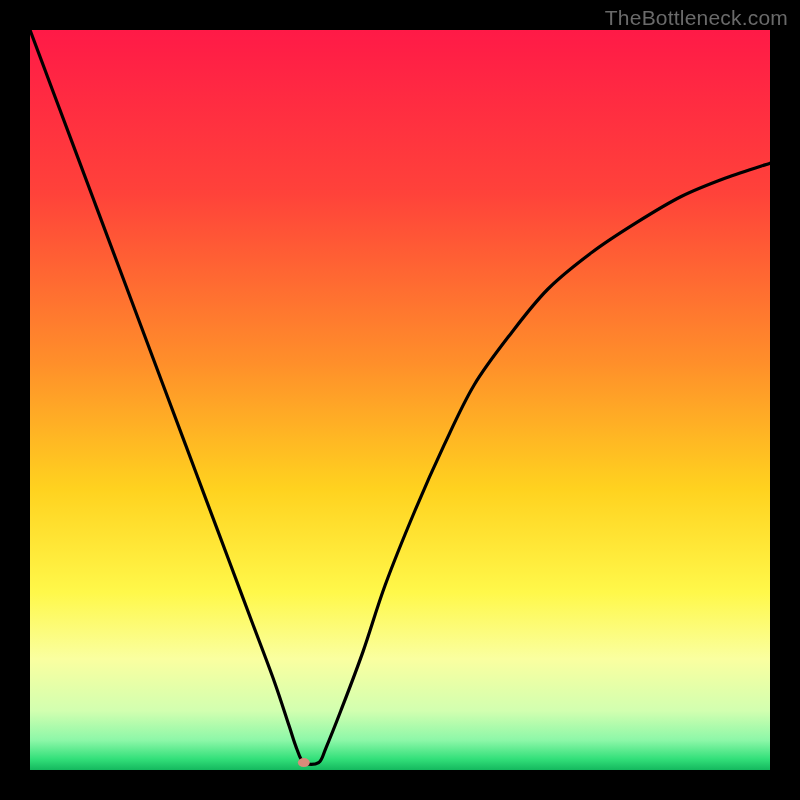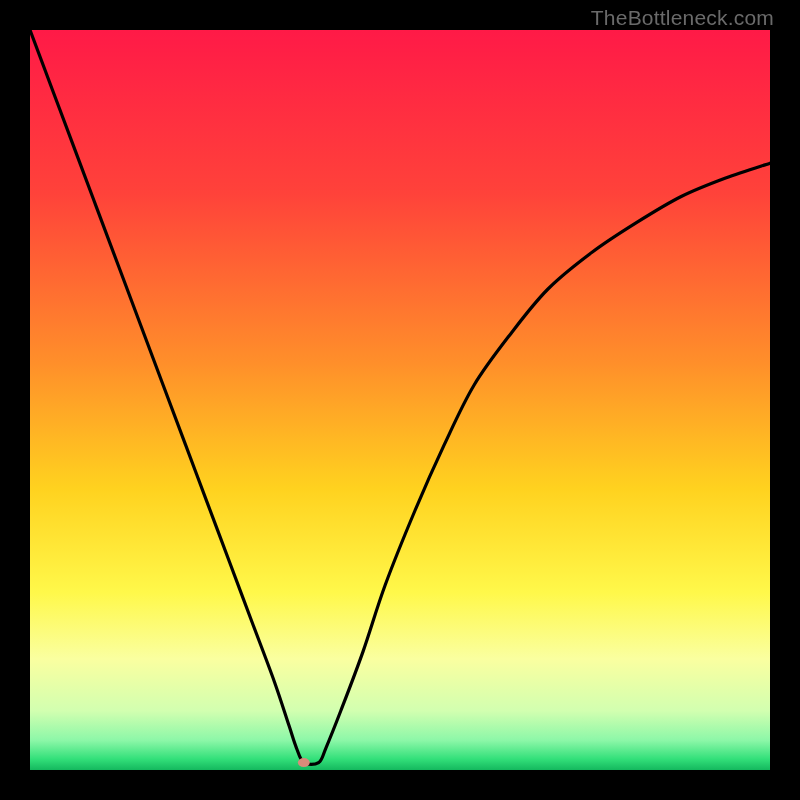--- a/index.html
+++ b/index.html
@@ -23,21 +23,21 @@
     position: absolute;
     left: 30px;
     top: 30px;
     width: 740px;
     height: 740px;
     overflow: hidden;
   }
   .watermark {
     position: absolute;
     top: 6px;
-    right: 26px;
+    right: 12px;
     color: #6a6a6a;
     font-size: 21px;
     font-weight: 500;
     letter-spacing: 0.2px;
     user-select: none;
   }
   svg { display: block; }
 </style>
 </head>
 <body>

